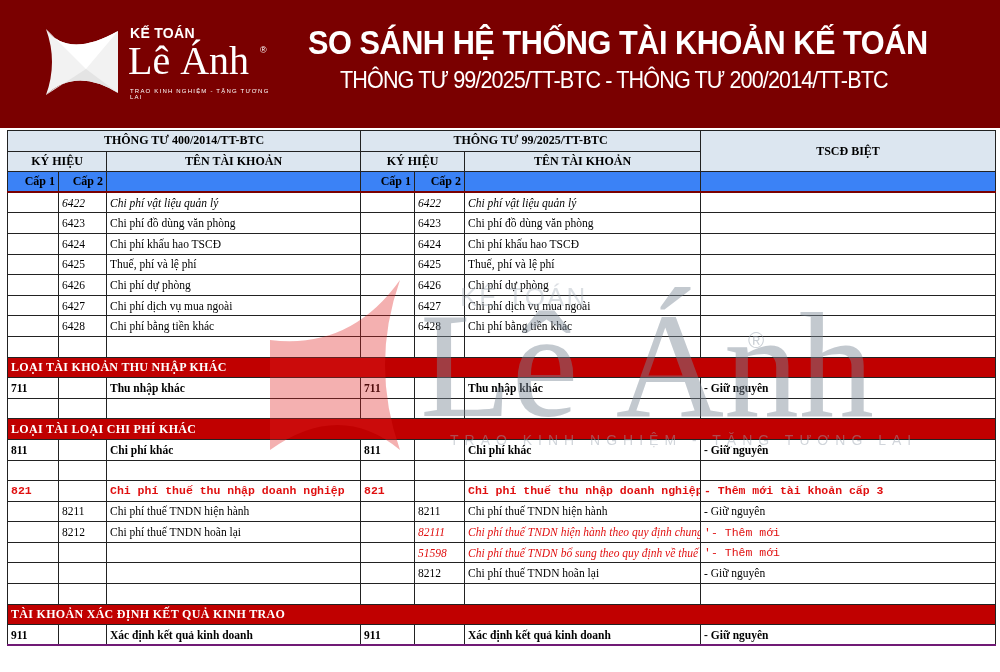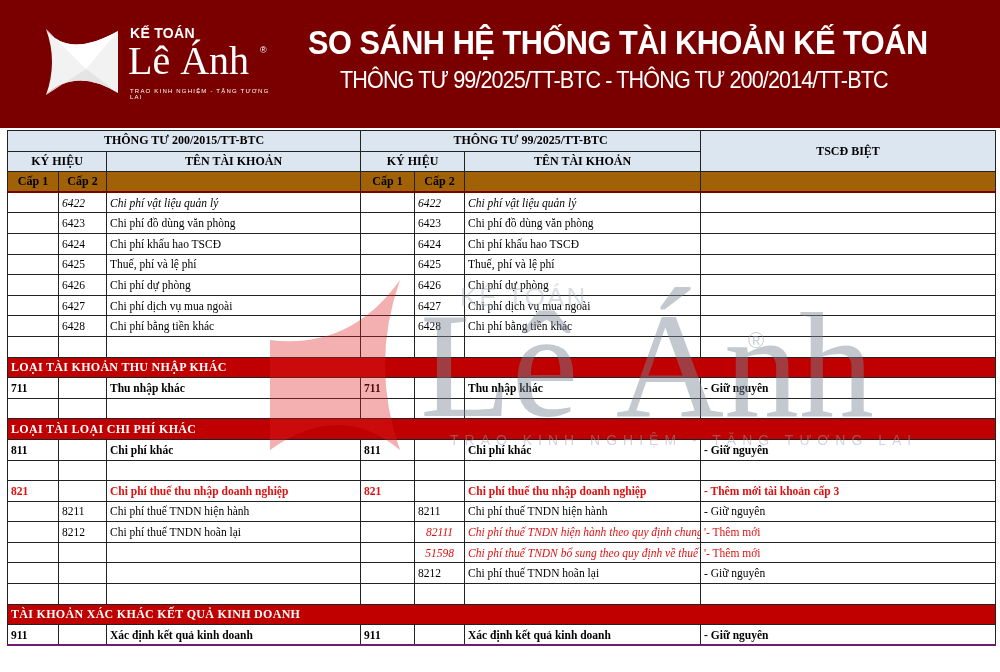--- a/index.html
+++ b/index.html
@@ -21,26 +21,26 @@
   .wm-mark { position: absolute; left: 0; top: 10px; width: 130px; height: 170px; opacity: 0.35; }
   .wm-top { position: absolute; left: 190px; top: 12px; color: #9aa4b0; opacity: 0.35; font-family: "Liberation Sans", sans-serif; font-size: 26px; letter-spacing: 2px; }
   .wm-name { position: absolute; left: 150px; top: 20px; color: #7b8896; opacity: 0.45; font-family: "Liberation Serif", serif; font-size: 150px; line-height: 150px; white-space: nowrap; }
   .wm-reg { position: absolute; left: 478px; top: 58px; color: #9aa4b0; opacity: 0.5; font-family: "Liberation Sans", sans-serif; font-size: 22px; }
   .wm-tag { position: absolute; left: 180px; top: 162px; color: #9aa4b0; opacity: 0.45; font-family: "Liberation Sans", sans-serif; font-size: 14px; letter-spacing: 6px; white-space: nowrap; }
 
   .sheet { position: absolute; left: 7px; top: 130px; width: 988px; }
   table { border-collapse: collapse; table-layout: fixed; width: 988px; }
   td { border: 1px solid #222; height: 20.6px; font-size: 11.5px; padding: 0 3px; white-space: nowrap; overflow: hidden; color: #000; vertical-align: middle; }
   td.hd { background: #dce6f0; text-align: center; font-weight: bold; font-size: 12px; }
-  td.sub { background: #a16207; text-align: center; font-weight: bold; font-size: 12px; }
+  td.sub { background: #3b82f6; text-align: right; font-weight: bold; font-size: 12px; }
   tr.first-data td { border-top: 2px solid #7a0000; font-style: italic; }
   td.section { background: #c00000; color: #fff; text-align: left; font-weight: bold; font-size: 12px; letter-spacing: 0.3px; border-color: #222; }
   .bold td { font-weight: bold; }
-  .red { color: #e01010 !important; }
-  .red-it { color: #e01010 !important; font-style: italic; text-align: center; }
+  .red { color: #e01010 !important; font-family: Liberation Mono, monospace; }
+  .red-it { color: #e01010 !important; font-style: italic; }
   tr.last td { border-bottom: 2px solid #701a75; }
 </style>
 </head>
 <body>
 
 <div class="banner">
   <div class="logo">
     <svg class="logo-mark" viewBox="0 0 72 66">
       <path d="M0 0 Q22 30 72 2 L72 64 Q30 38 0 66 Q12 33 0 0 Z" fill="#f2f2f2"></path>
       <path d="M0 0 Q22 30 72 2 L40 40 Z" fill="#ffffff"></path>
@@ -61,21 +61,21 @@
       <col style="width:51px">
         <col style="width:48px">
         <col style="width:254px">
       <col style="width:54px">
         <col style="width:50px">
         <col style="width:236px">
       <col style="width:295px">
     </colgroup>
     <thead>
       <tr>
-        <td class="hd" colspan="3">THÔNG TƯ 200/2015/TT-BTC</td>
+        <td class="hd" colspan="3">THÔNG TƯ 400/2014/TT-BTC</td>
         <td class="hd" colspan="3">THÔNG TƯ 99/2025/TT-BTC</td>
         <td class="hd" rowspan="2">TSCĐ BIỆT</td>
       </tr>
       <tr>
         <td class="hd" colspan="2">KÝ HIỆU</td>
         <td class="hd">TÊN TÀI KHOẢN</td>
         <td class="hd" colspan="2">KÝ HIỆU</td>
         <td class="hd">TÊN TÀI KHOẢN</td>
       </tr>
       <tr>
@@ -251,21 +251,21 @@
         <tr>
           <td></td>
           <td></td>
           <td></td>
           <td></td>
           <td></td>
           <td></td>
           <td></td>
         </tr>
         <tr>
-          <td colspan="7" class="section">TÀI KHOẢN XÁC KHÁC KẾT QUẢ KINH DOANH</td>
+          <td colspan="7" class="section">TÀI KHOẢN XÁC ĐỊNH KẾT QUẢ KINH TRAO</td>
         </tr>
         <tr class="bold last">
           <td>911</td>
           <td></td>
           <td>Xác định kết quả kinh doanh</td>
           <td>911</td>
           <td></td>
           <td>Xác định kết quả kinh doanh</td>
           <td>- Giữ nguyên</td>
         </tr>

